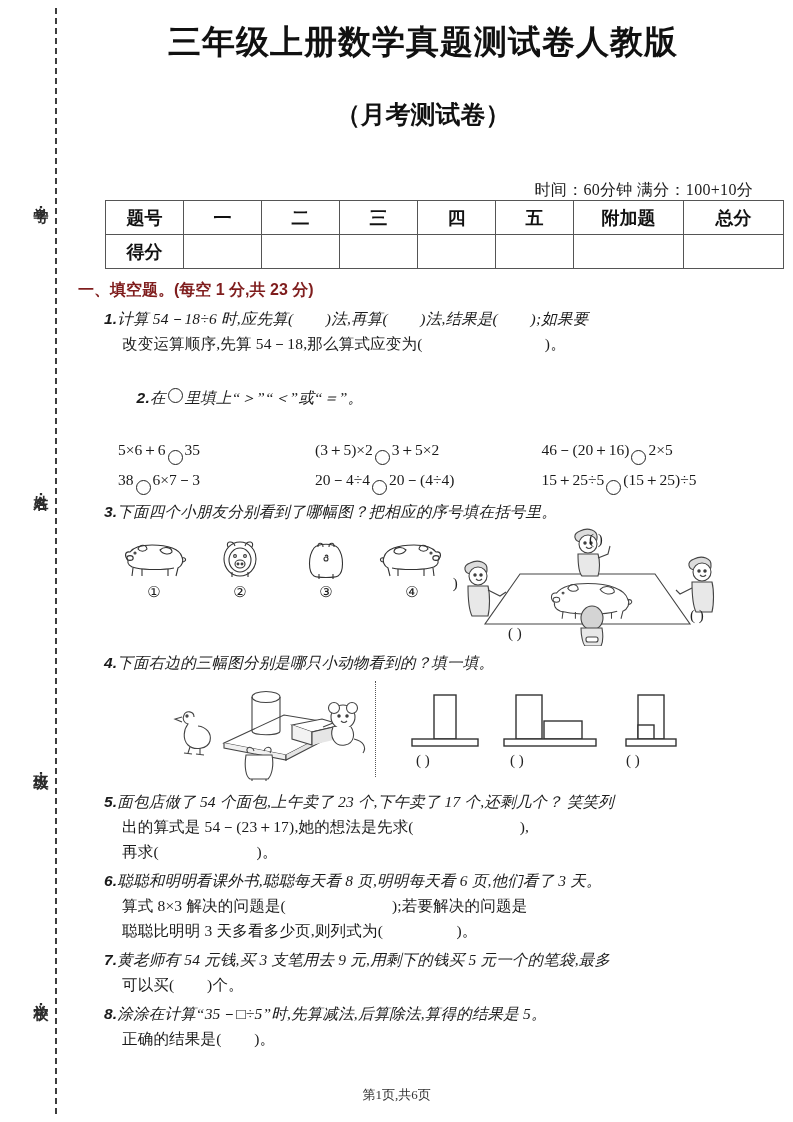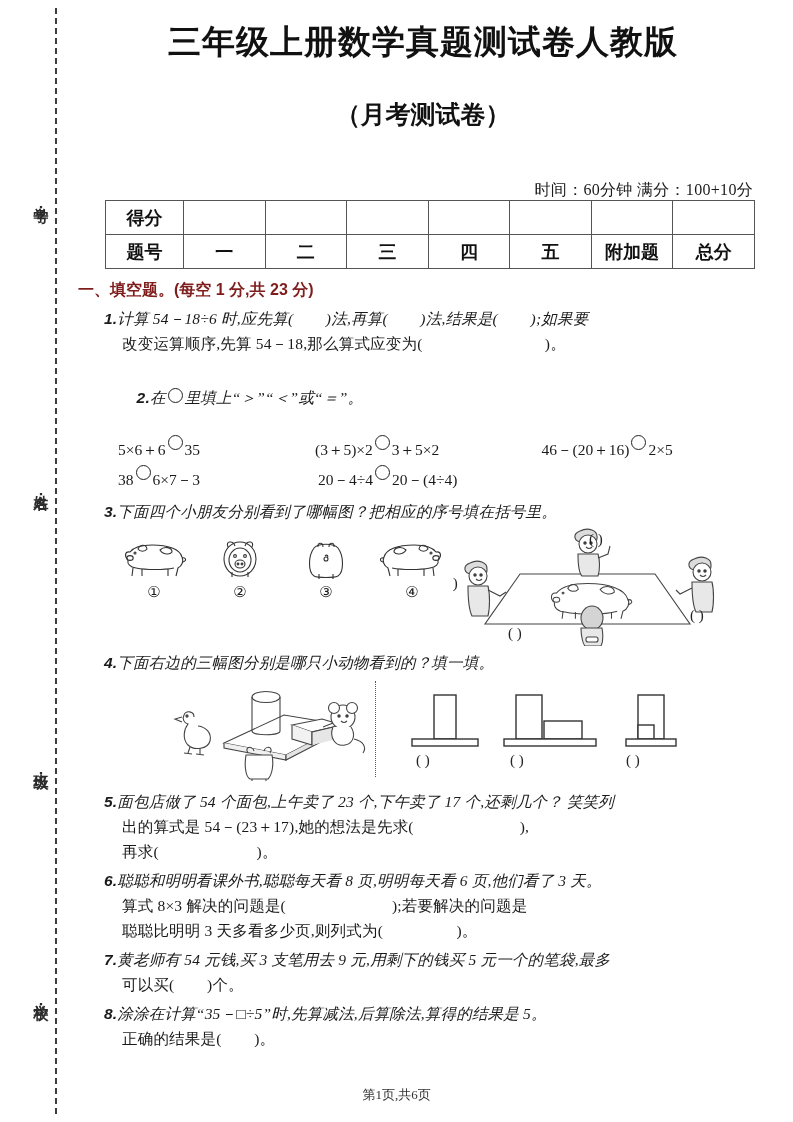--- a/index.html
+++ b/index.html
@@ -75,21 +75,21 @@
   .qline {
     font-size: 15.5px; line-height: 25px; letter-spacing: .2px;
     white-space: pre-wrap;
   }
   .qnum { font-family:"Liberation Sans","DejaVu Sans",sans-serif; font-weight: bold; }
   .indent { padding-left: 26px; font-style: italic; }
   .ind2 { padding-left: 44px; }
 
   
   .cmp-row { display: flex; font-size: 15.5px; line-height: 30px; padding-left: 40px; }
-  .cmp-cell { display: flex; align-items: flex-start; }
+  .cmp-cell { display: flex; align-items: flex-end; }
   .cmp-c1 { width: 200px; }
   .cmp-c2 { width: 230px; }
   .cmp-c3 { width: 240px; }
   .circ {
     display: inline-block; width: 15px; height: 15px; margin: 0 2px;
     border: 1.4px solid #222; border-radius: 50%;
   }
 
   
   .fig3 { position: relative; height: 118px; margin: 4px 0 2px 0; }
@@ -125,39 +125,39 @@
     <div class="vlabel vl-4">学校：</div>
   </div>
 
   <div class="title">三年级上册数学真题测试卷人教版</div>
   <div class="subtitle">（月考测试卷）</div>
   <div class="timing">时间：60分钟  满分：100+10分</div>
 
   <table class="score-table">
     <tbody>
         <tr>
-      <td class="hd">得分</td>
-      <td></td>
-      <td></td>
-      <td></td>
-      <td></td>
-      <td></td>
-      <td></td>
-      <td></td>
-    </tr>
-    <tr>
       <td class="hd">题号</td>
       <td class="num">一</td>
       <td class="num">二</td>
       <td class="num">三</td>
       <td class="num">四</td>
       <td class="num">五</td>
       <td class="extra">附加题</td>
       <td class="total">总分</td>
     </tr>
+    <tr>
+      <td class="hd">得分</td>
+      <td></td>
+      <td></td>
+      <td></td>
+      <td></td>
+      <td></td>
+      <td></td>
+      <td></td>
+    </tr>
   </tbody>
     </table>
 
   <div class="content">
 
     <div class="sec-head">一、填空题。(每空 1 分,共 23 分)</div>
 
     <div class="q">
       <div class="qline indent"><span class="qnum">1.</span><span>计算 54－18÷6 时,应先算(        )法,再算(        )法,结果是(        );如果要</span></div>
       <div class="qline ind2">改变运算顺序,先算 54－18,那么算式应变为(                              )。</div>
@@ -187,20 +187,25 @@
       <div class="cmp-row">
         <div class="cmp-cell cmp-c1">
             <span>38</span>
             <span class="circ"></span>
             <span>6×7－3</span>
           </div>
         <div class="cmp-cell cmp-c2">
             <span>20－4÷4</span>
             <span class="circ"></span>
             <span>20－(4÷4)</span>
+          </div>
+        <div class="cmp-cell cmp-c3">
+            <span>15＋25÷5</span>
+            <span class="circ"></span>
+            <span>(15＋25)÷5</span>
           </div>
       </div>
     </div>
 
     <div class="q">
       <div class="qline indent"><span class="qnum">3.</span><span>下面四个小朋友分别看到了哪幅图？把相应的序号填在括号里。</span></div>
       <div class="fig3">
 
         <div class="pigs">
 

